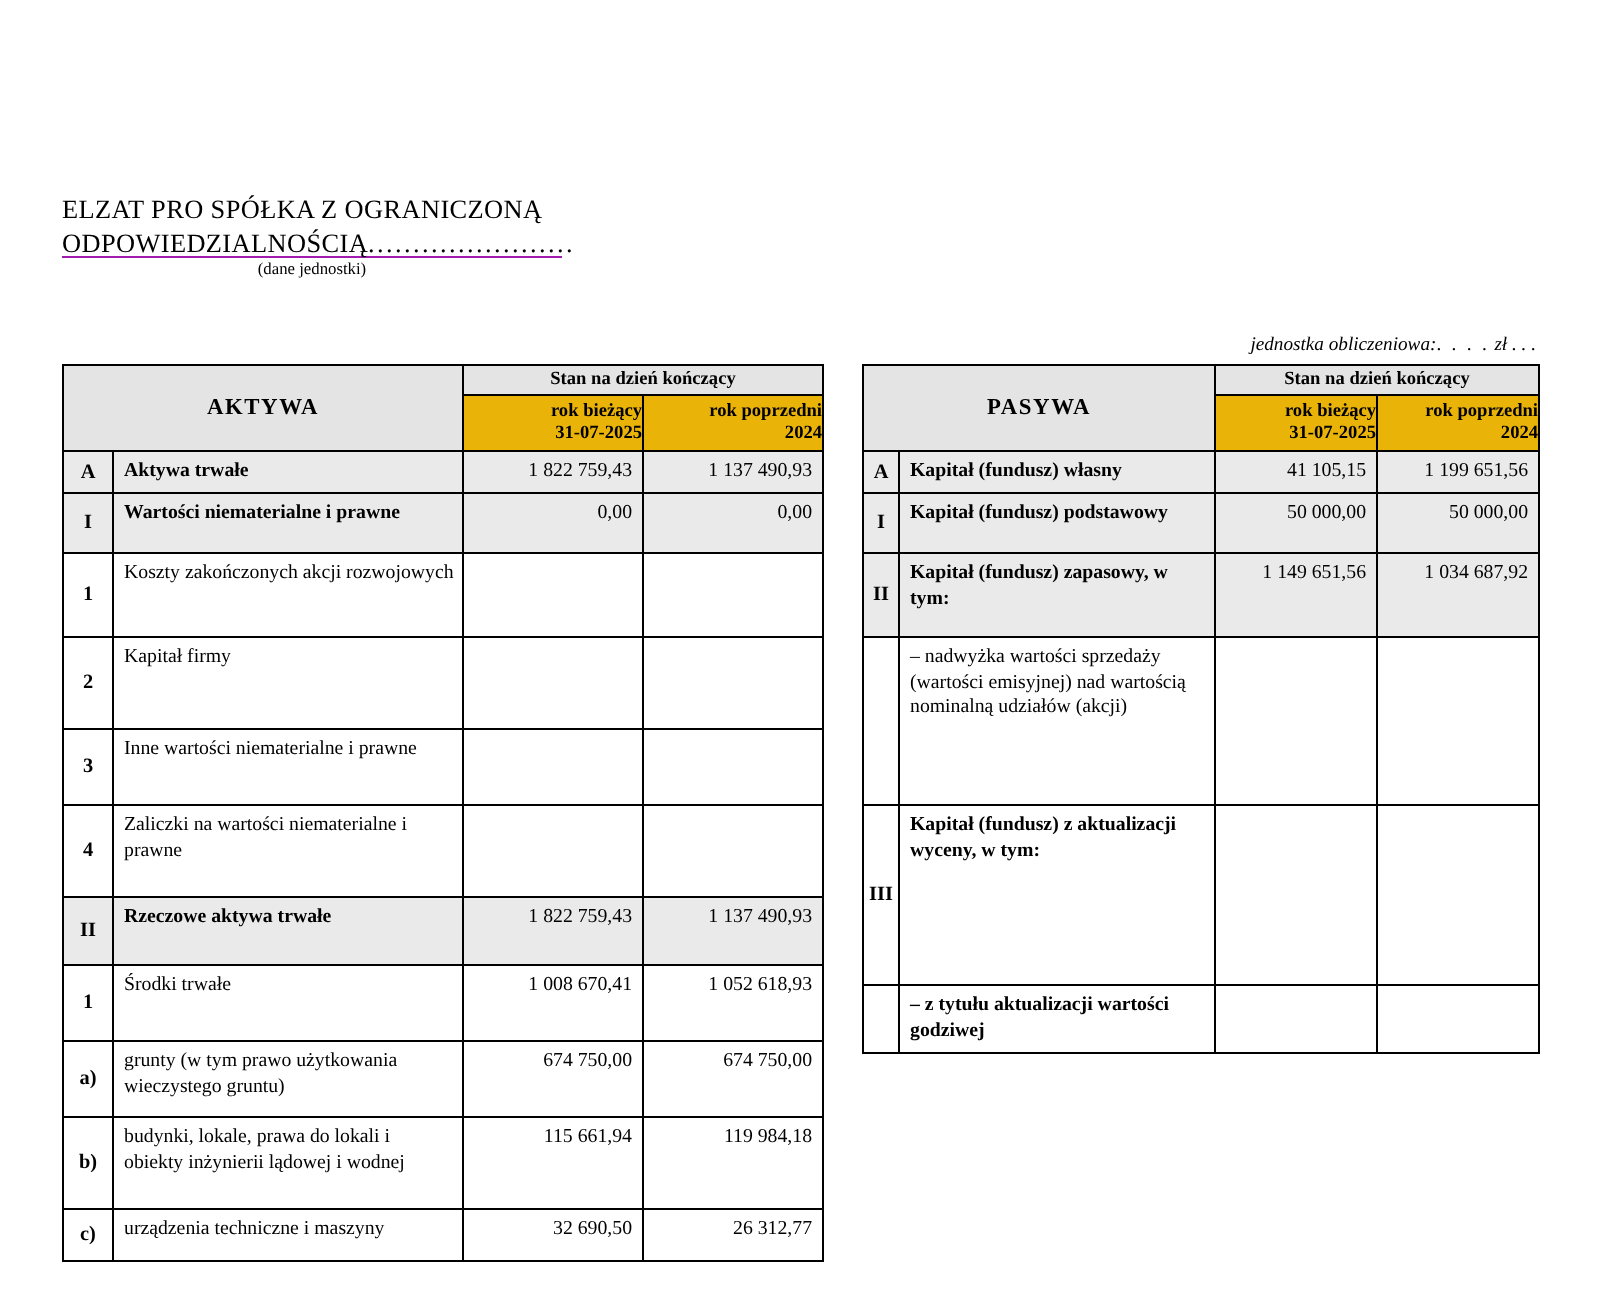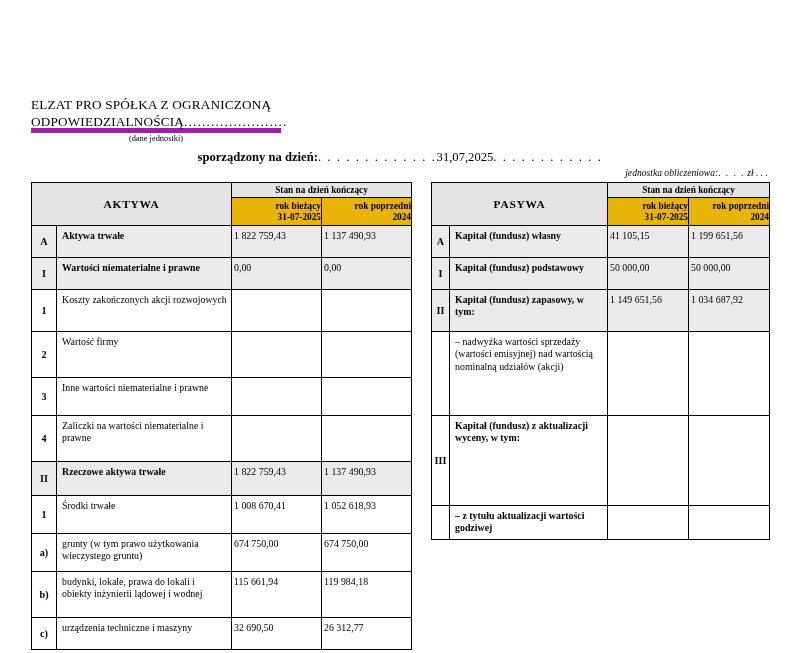--- a/index.html
+++ b/index.html
@@ -35,21 +35,21 @@
     font-family: "Liberation Serif", serif;
   }
   .company-name .dots {
     letter-spacing: 1.2px;
   }
   .company-sub {
     font-size: 8.4px;
     text-align: center;
     width: 250px;
     margin-top: -2px;
-    border-top: 5px solid #a21caf;
+    border-top: 1px solid #a21caf;
     padding-top: 1px;
   }
 
   .doc-title {
     position: absolute;
     left: 0;
     top: 124px;
     width: 800px;
     text-align: center;
     font-size: 17px;
@@ -132,40 +132,37 @@
     background: #ffffff;
   }
   .c-sym.shaded { background: #eaeaea; }
   .c-name {
     padding: 4px 4px 4px 5px;
     line-height: 12.4px;
   }
   .c-name.bold { font-weight: bold; }
   .c-name.shaded { background: #eaeaea; }
   .c-num {
-    text-align: left;
-    padding: 4px 5px 16px 2px;
+    text-align: right;
+    padding: 4px 5px 0 2px;
     font-size: 9.9px;
     white-space: nowrap;
   }
   .c-num.shaded { background: #eaeaea; }
 </style>
 </head>
 <body>
 
 <div class="page">
 
   <div class="company-block">
     <div class="company-name"><span>ELZAT PRO SPÓŁKA Z OGRANICZONĄ ODPOWIEDZIALNOŚCIĄ</span><span class="dots">.......................</span></div>
     <div class="company-sub">(dane jednostki)</div>
   </div>
 
-  <div class="doc-subtitle">
-    <b>sporządzony na dzień:</b><span class="dots">. . . . . . . . . . . . .</span><span>31,07,2025</span><span class="dots">. . . . . . . . . . . .</span>
-  </div>
   <div class="unit-note">
     <span>jednostka obliczeniowa:</span><span class="dots">. . . .</span> <span>zł . . .</span>
   </div>
 
   <div class="tbl-wrap left">
     <table>
       <colgroup>
         <col style="width:25px">
         <col style="width:175px">
         <col style="width:90px">
@@ -201,21 +198,21 @@
             <td class="c-num shaded">0,00</td>
           </tr>
           <tr style="height: 42px;">
             <td class="c-sym">1</td>
             <td class="c-name">Koszty zakończonych akcji rozwojowych</td>
             <td class="c-num"></td>
             <td class="c-num"></td>
           </tr>
           <tr style="height: 46px;">
             <td class="c-sym">2</td>
-            <td class="c-name">Wartość firmy</td>
+            <td class="c-name">Kapitał firmy</td>
             <td class="c-num"></td>
             <td class="c-num"></td>
           </tr>
           <tr style="height: 38px;">
             <td class="c-sym">3</td>
             <td class="c-name">Inne wartości niematerialne i prawne</td>
             <td class="c-num"></td>
             <td class="c-num"></td>
           </tr>
           <tr style="height: 46px;">

